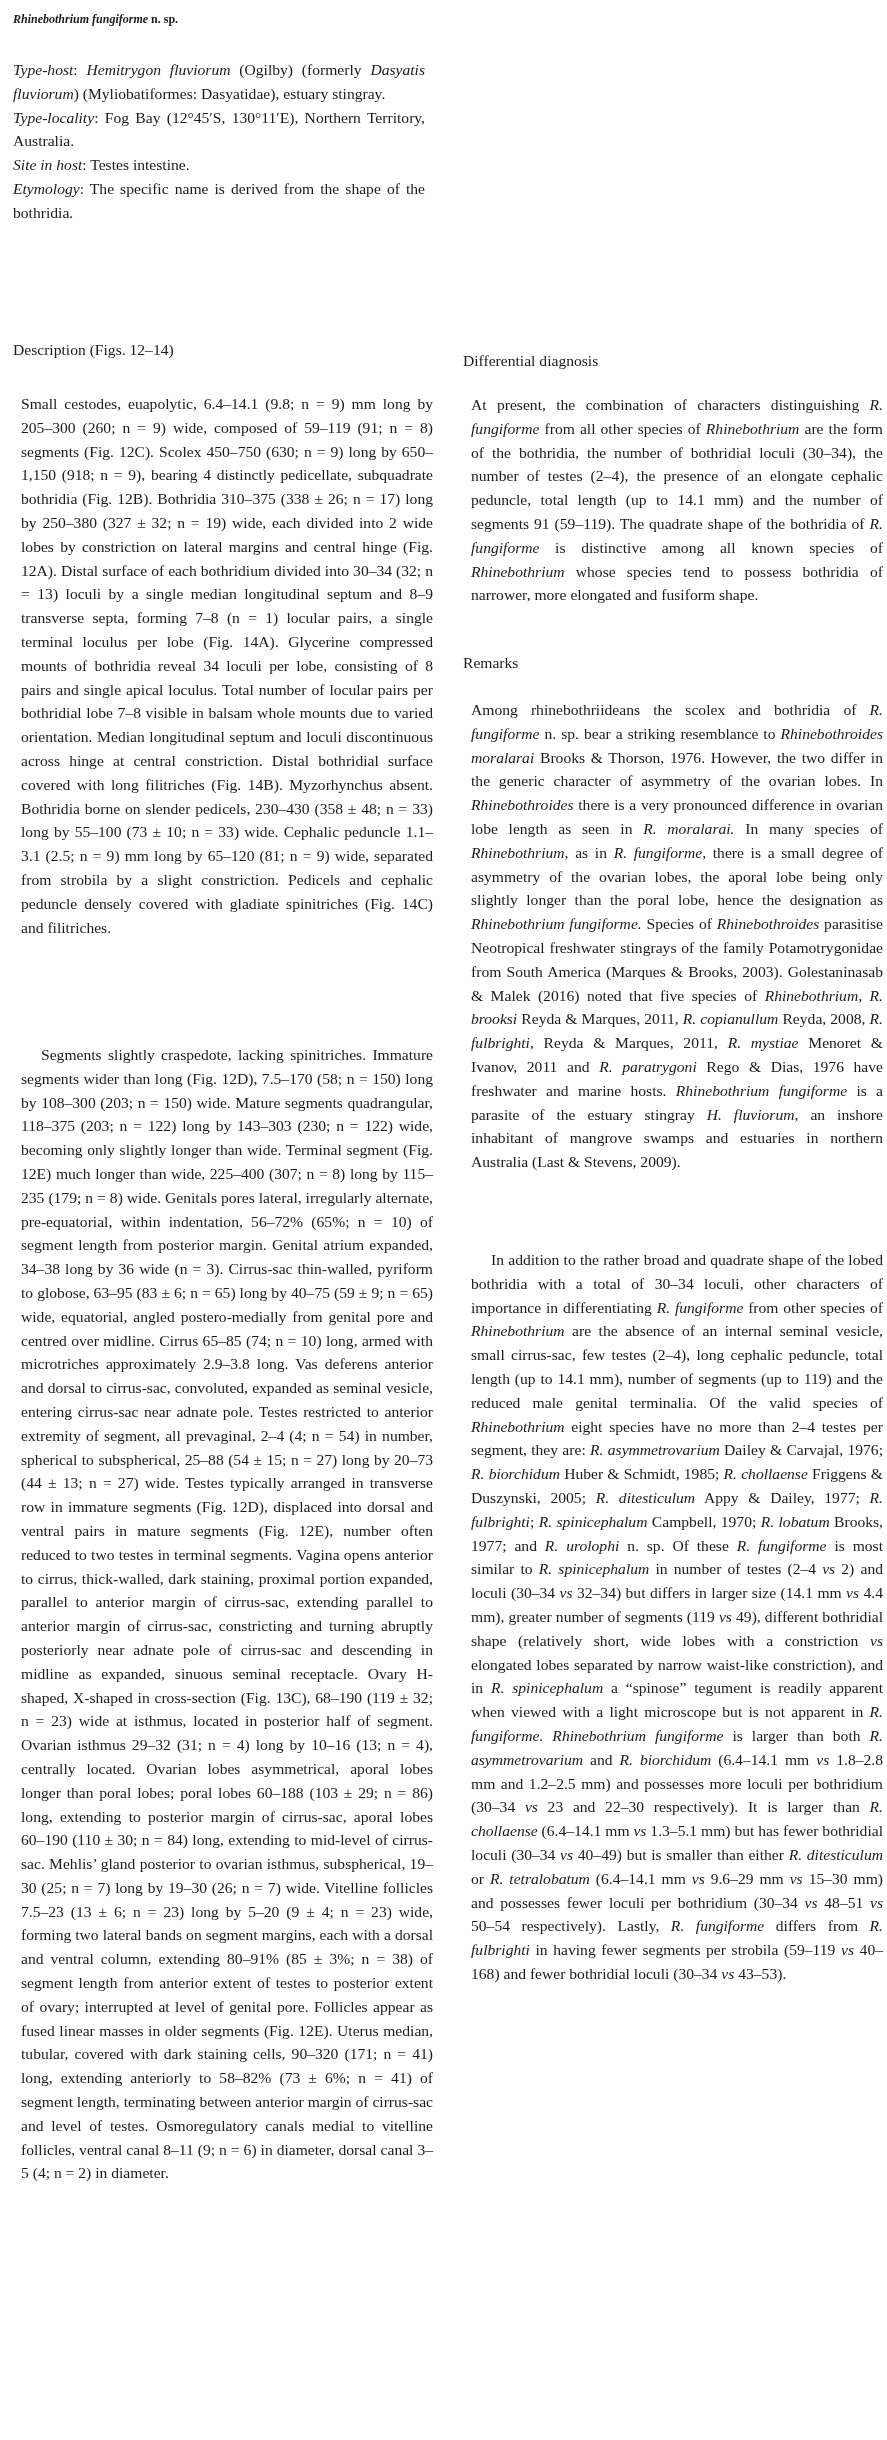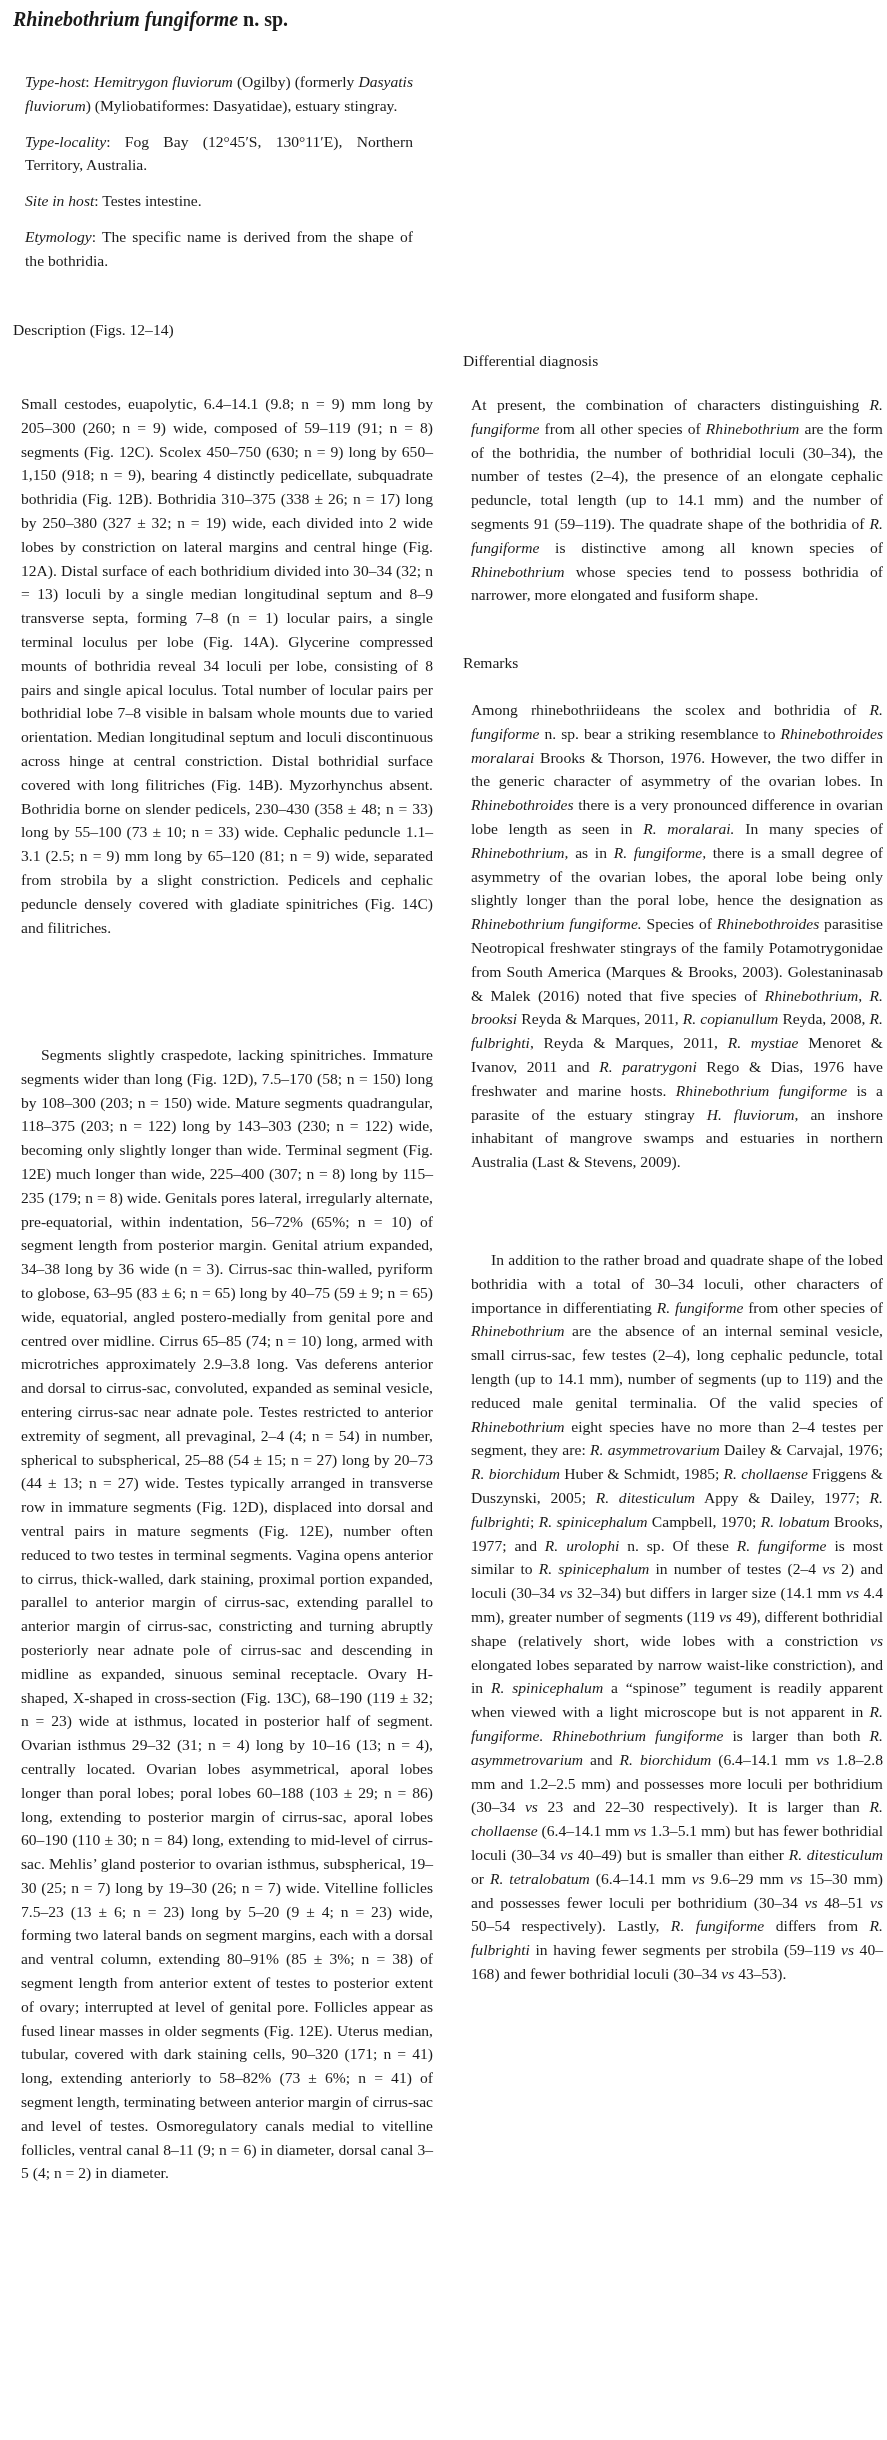--- a/index.html
+++ b/index.html
@@ -4,43 +4,43 @@
 <style>
   html, body { margin: 0; padding: 0; background: #ffffff; }
   body {
     width: 887px; height: 2440px; position: relative; overflow: hidden;
     font-family: "Liberation Serif", "DejaVu Serif", serif;
     color: #1a1a1a; font-size: 15.6px; line-height: 23.8px;
   }
   .col { position: absolute; top: 0; width: 412px; }
   .col-left { left: 13px; }
   .col-right { left: 463px; }
-  .title { position: absolute; left: 0; top: 8px; font-weight: bold; font-size: 20px; }
+  .title { position: absolute; left: 0; top: 8px; font-weight: bold; font-size: 12px; }
   .title i { font-style: italic; }
   .meta { position: absolute; left: 0; top: 58px; width: 412px; text-align: justify; }
-  .meta p { margin: 12px; }
+  .meta p { margin: 0; }
   .heading { position: absolute; left: 0; font-size: 15.6px; }
   .para { position: absolute; left: 0; width: 412px; text-align: justify; margin: 8px; hyphens: manual; }
   .indent { text-indent: 20px; }
   i { font-style: italic; }
 </style>
 </head>
 <body>
 
 <div class="col col-left">
   <div class="title"><i>Rhinebothrium fungiforme</i><span> n. sp.</span></div>
 
   <div class="meta">
     <p><i>Type-host</i><span>: </span><i>Hemitrygon fluviorum</i><span> (Ogilby) (formerly </span><i>Dasyatis fluviorum</i><span>) (Myliobatiformes: Dasyatidae), estuary stingray.</span></p>
     <p><i>Type-locality</i><span>: </span><span>Fog Bay (12°45′S, 130°11′E), Northern Territory, Australia.</span></p>
     <p><i>Site in host</i><span>: </span><span>Testes intestine.</span></p>
     <p><i>Etymology</i><span>: </span><span>The specific name is derived from the shape of the bothridia.</span></p>
   </div>
 
-  <div class="heading" style="top:318px;">Description (Figs. 12–14)</div>
+  <div class="heading" style="top:338px;">Description (Figs. 12–14)</div>
   <p class="para" style="top:384px;"><span>Small cestodes, euapolytic, 6.4–14.1 (9.8; n = 9) mm long by 205–300 (260; n = 9) wide, composed of 59–119 (91; n = 8) segments (Fig. 12C). Scolex 450–750 (630; n = 9) long by 650–1,150 (918; n = 9), bearing 4 distinctly pedicellate, subquadrate bothridia (Fig. 12B). Bothridia 310–375 (338 ± 26; n = 17) long by 250–380 (327 ± 32; n = 19) wide, each divided into 2 wide lobes by constriction on lateral margins and central hinge (Fig. 12A). Distal surface of each bothridium divided into 30–34 (32; n = 13) loculi by a single median longitudinal septum and 8–9 trans­verse septa, forming 7–8 (n = 1) locular pairs, a single terminal loculus per lobe (Fig. 14A). Glycerine com­pressed mounts of bothridia reveal 34 loculi per lobe, consisting of 8 pairs and single apical loculus. Total number of locular pairs per bothridial lobe 7–8 visible in balsam whole mounts due to varied orientation. Median longitudinal septum and loculi discontinuous across hinge at central constriction. Distal bothridial surface covered with long filitriches (Fig. 14B). Myzorhynchus absent. Bothridia borne on slender pedicels, 230–430 (358 ± 48; n = 33) long by 55–100 (73 ± 10; n = 33) wide. Cephalic peduncle 1.1–3.1 (2.5; n = 9) mm long by 65–120 (81; n = 9) wide, separated from strobila by a slight constriction. Pedicels and cephalic peduncle densely covered with gladiate spinitriches (Fig. 14C) and filitriches.</span></p>
   <p class="para indent" style="top:1035px;"><span>Segments slightly craspedote, lacking spinitriches. Immature segments wider than long (Fig. 12D), 7.5–170 (58; n = 150) long by 108–300 (203; n = 150) wide. Mature segments quadrangular, 118–375 (203; n = 122) long by 143–303 (230; n = 122) wide, becoming only slightly longer than wide. Terminal segment (Fig. 12E) much longer than wide, 225–400 (307; n = 8) long by 115–235 (179; n = 8) wide. Genitals pores lateral, irregularly alternate, pre-equa­torial, within indentation, 56–72% (65%; n = 10) of segment length from posterior margin. Genital atrium expanded, 34–38 long by 36 wide (n = 3). Cirrus-sac thin-walled, pyriform to globose, 63–95 (83 ± 6; n = 65) long by 40–75 (59 ± 9; n = 65) wide, equatorial, angled postero-medially from genital pore and centred over midline. Cirrus 65–85 (74; n = 10) long, armed with microtriches approximately 2.9–3.8 long. Vas deferens anterior and dorsal to cirrus-sac, convoluted, expanded as seminal vesicle, entering cirrus-sac near adnate pole. Testes restricted to anterior extremity of segment, all prevaginal, 2–4 (4; n = 54) in number, spherical to subspherical, 25–88 (54 ± 15; n = 27) long by 20–73 (44 ± 13; n = 27) wide. Testes typically arranged in transverse row in immature segments (Fig. 12D), displaced into dorsal and ventral pairs in mature segments (Fig. 12E), number often reduced to two testes in terminal segments. Vagina opens anterior to cirrus, thick-walled, dark staining, proximal portion expanded, parallel to anterior margin of cirrus-sac, extending parallel to anterior margin of cirrus-sac, constricting and turning abruptly posteriorly near adnate pole of cirrus-sac and descending in midline as expanded, sinuous seminal receptacle. Ovary H-shaped, X-shaped in cross-section (Fig. 13C), 68–190 (119 ± 32; n = 23) wide at isthmus, located in posterior half of segment. Ovarian isthmus 29–32 (31; n = 4) long by 10–16 (13; n = 4), centrally located. Ovarian lobes asymmetrical, aporal lobes longer than poral lobes; poral lobes 60–188 (103 ± 29; n = 86) long, extending to posterior margin of cirrus-sac, aporal lobes 60–190 (110 ± 30; n = 84) long, extending to mid-level of cirrus-sac. Mehlis’ gland posterior to ovarian isthmus, subspherical, 19–30 (25; n = 7) long by 19–30 (26; n = 7) wide. Vitelline follicles 7.5–23 (13 ± 6; n = 23) long by 5–20 (9 ± 4; n = 23) wide, forming two lateral bands on segment margins, each with a dorsal and ventral column, extending 80–91% (85 ± 3%; n = 38) of segment length from anterior extent of testes to posterior extent of ovary; interrupted at level of genital pore. Follicles appear as fused linear masses in older segments (Fig. 12E). Uterus median, tubular, covered with dark staining cells, 90–320 (171; n = 41) long, extending anteriorly to 58–82% (73 ± 6%; n = 41) of segment length, terminating between anterior margin of cirrus-sac and level of testes. Osmoregulatory canals medial to vitelline follicles, ventral canal 8–11 (9; n = 6) in diameter, dorsal canal 3–5 (4; n = 2) in diameter.</span></p>
 </div>
 
 <div class="col col-right">
   <div class="heading" style="top:349px;text-align:center;">Differential diagnosis</div>
   <p class="para" style="top:385px;"><span>At present, the combination of characters distinguish­ing </span><i>R. fungiforme</i><span> from all other species of </span><i>Rhineboth­rium</i><span> are the form of the bothridia, the number of bothridial loculi (30–34), the number of testes (2–4), the presence of an elongate cephalic peduncle, total length (up to 14.1 mm) and the number of segments 91 (59–119). The quadrate shape of the bothridia of </span><i>R. fungiforme</i><span> is distinctive among all known species of </span><i>Rhinebothrium</i><span> whose species tend to possess both­ridia of narrower, more elongated and fusiform shape.</span></p>
   <div class="heading" style="top:651px;">Remarks</div>
   <p class="para" style="top:690px;"><span>Among rhinebothriideans the scolex and bothridia of </span><i>R. fungiforme</i><span> n. sp. bear a striking resemblance to </span><i>Rhinebothroides moralarai</i><span> Brooks &amp; Thorson, 1976. However, the two differ in the generic character of asymmetry of the ovarian lobes. In </span><i>Rhinebothroides</i><span> there is a very pronounced difference in ovarian lobe length as seen in </span><i>R. moralarai.</i><span> In many species of </span><i>Rhinebothrium,</i><span> as in </span><i>R. fungiforme,</i><span> there is a small degree of asymmetry of the ovarian lobes, the aporal lobe being only slightly longer than the poral lobe, hence the designation as </span><i>Rhinebothrium fungiforme.</i><span> Species of </span><i>Rhinebothroides</i><span> parasitise Neotropical freshwater stingrays of the family Potamotrygonidae from South America (Marques &amp; Brooks, 2003). Golestaninasab &amp; Malek (2016) noted that five species of </span><i>Rhinebothrium</i><span>, </span><i>R. brooksi</i><span> Reyda &amp; Marques, 2011, </span><i>R. copianullum</i><span> Reyda, 2008, </span><i>R. fulbrighti</i><span>, Reyda &amp; Marques, 2011, </span><i>R. mystiae</i><span> Menoret &amp; Ivanov, 2011 and </span><i>R. paratrygoni</i><span> Rego &amp; Dias, 1976 have freshwa­ter and marine hosts. </span><i>Rhinebothrium fungiforme</i><span> is a parasite of the estuary stingray </span><i>H. fluviorum</i><span>, an inshore inhabitant of mangrove swamps and estuaries in northern Australia (Last &amp; Stevens, 2009).</span></p>
   <p class="para indent" style="top:1240px;"><span>In addition to the rather broad and quadrate shape of the lobed bothridia with a total of 30–34 loculi, other characters of importance in differentiating </span><i>R. fungi­forme</i><span> from other species of </span><i>Rhinebothrium</i><span> are the absence of an internal seminal vesicle, small cirrus-sac, few testes (2–4), long cephalic peduncle, total length (up to 14.1 mm), number of segments (up to 119) and the reduced male genital terminalia. Of the valid species of </span><i>Rhinebothrium</i><span> eight species have no more than 2–4 testes per segment, they are: </span><i>R. asymmetrovarium</i><span> Dailey &amp; Carvajal, 1976; </span><i>R. biorchidum</i><span> Huber &amp; Schmidt, 1985; </span><i>R. chollaense</i><span> Friggens &amp; Duszynski, 2005; </span><i>R. ditesticulum</i><span> Appy &amp; Dailey, 1977; </span><i>R. fulbrighti</i><span>; </span><i>R. spinicephalum</i><span> Camp­bell, 1970; </span><i>R. lobatum</i><span> Brooks, 1977; and </span><i>R. urolophi</i><span> n. sp. Of these </span><i>R. fungiforme</i><span> is most similar to </span><i>R. spinicephalum</i><span> in number of testes (2–4 </span><i>vs</i><span> 2) and loculi (30–34 </span><i>vs</i><span> 32–34) but differs in larger size (14.1 mm </span><i>vs</i><span> 4.4 mm), greater number of segments (119 </span><i>vs</i><span> 49), different bothridial shape (relatively short, wide lobes with a constriction </span><i>vs</i><span> elongated lobes separated by narrow waist-like constriction), and in </span><i>R. spini­cephalum</i><span> a “spinose” tegument is readily apparent when viewed with a light microscope but is not apparent in </span><i>R. fungiforme. Rhinebothrium fungiforme</i><span> is larger than both </span><i>R. asymmetrovarium</i><span> and </span><i>R. biorchidum</i><span> (6.4–14.1 mm </span><i>vs</i><span> 1.8–2.8 mm and 1.2–2.5 mm) and possesses more loculi per bothridium (30–34 </span><i>vs</i><span> 23 and 22–30 respectively). It is larger than </span><i>R. chollaense</i><span> (6.4–14.1 mm </span><i>vs</i><span> 1.3–5.1 mm) but has fewer bothridial loculi (30–34 </span><i>vs</i><span> 40–49) but is smaller than either </span><i>R. ditesticulum</i><span> or </span><i>R. tetralobatum</i><span> (6.4–14.1 mm </span><i>vs</i><span> 9.6–29 mm </span><i>vs</i><span> 15–30 mm) and possesses fewer loculi per bothridium (30–34 </span><i>vs</i><span> 48–51 </span><i>vs</i><span> 50–54 respectively). Lastly, </span><i>R. fungiforme</i><span> differs from </span><i>R. fulbrighti</i><span> in having fewer segments per strobila (59–119 </span><i>vs</i><span> 40–168) and fewer bothridial loculi (30–34 </span><i>vs</i><span> 43–53).</span></p>

